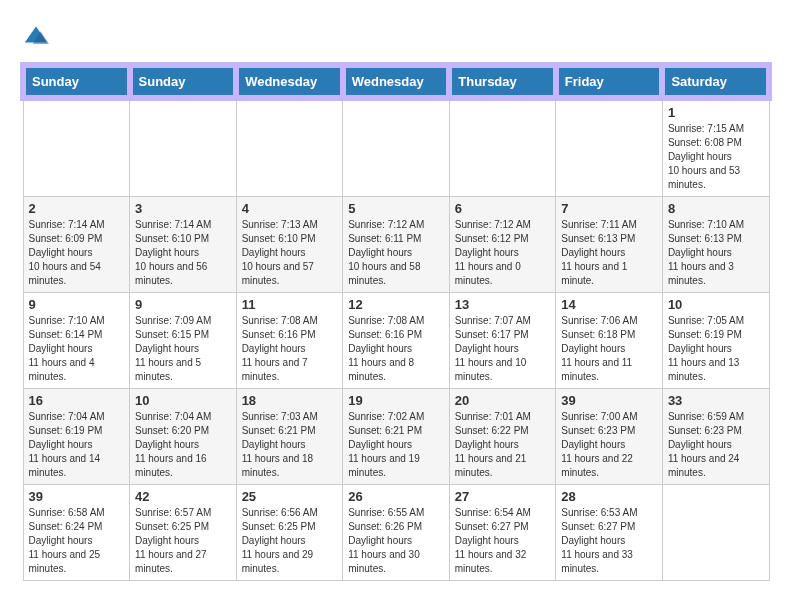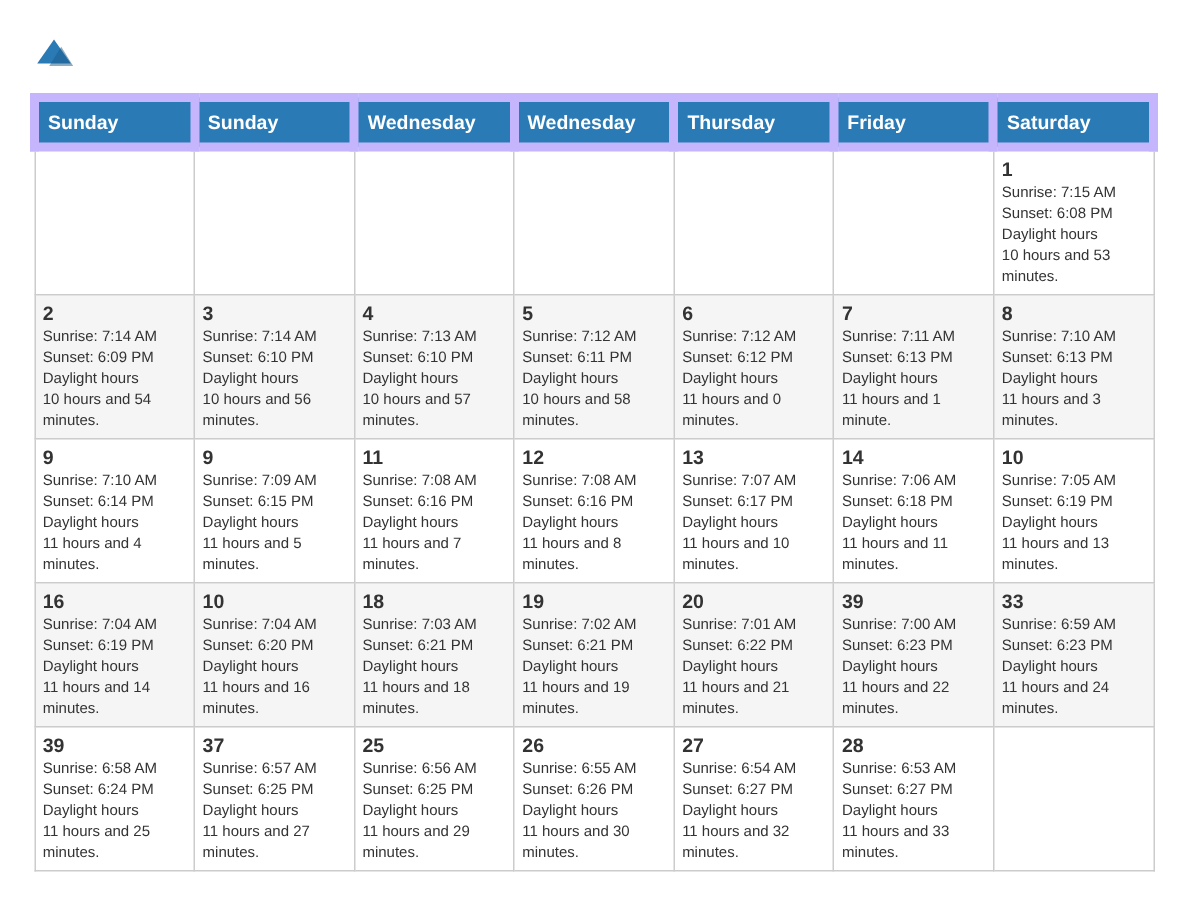--- a/index.html
+++ b/index.html
@@ -222,21 +222,21 @@
         <span class="day-number">33</span>
         <span class="day-info">Sunrise: 6:59 AM<br>Sunset: 6:23 PM<br>Daylight hours<br>11 hours and 24 minutes.</span>
       </td>
       </tr>
       <tr>
         <td>
         <span class="day-number">39</span>
         <span class="day-info">Sunrise: 6:58 AM<br>Sunset: 6:24 PM<br>Daylight hours<br>11 hours and 25 minutes.</span>
       </td>
         <td>
-        <span class="day-number">37</span>
+        <span class="day-number">42</span>
         <span class="day-info">Sunrise: 6:57 AM<br>Sunset: 6:25 PM<br>Daylight hours<br>11 hours and 27 minutes.</span>
       </td>
         <td>
         <span class="day-number">25</span>
         <span class="day-info">Sunrise: 6:56 AM<br>Sunset: 6:25 PM<br>Daylight hours<br>11 hours and 29 minutes.</span>
       </td>
         <td>
         <span class="day-number">26</span>
         <span class="day-info">Sunrise: 6:55 AM<br>Sunset: 6:26 PM<br>Daylight hours<br>11 hours and 30 minutes.</span>
       </td>

